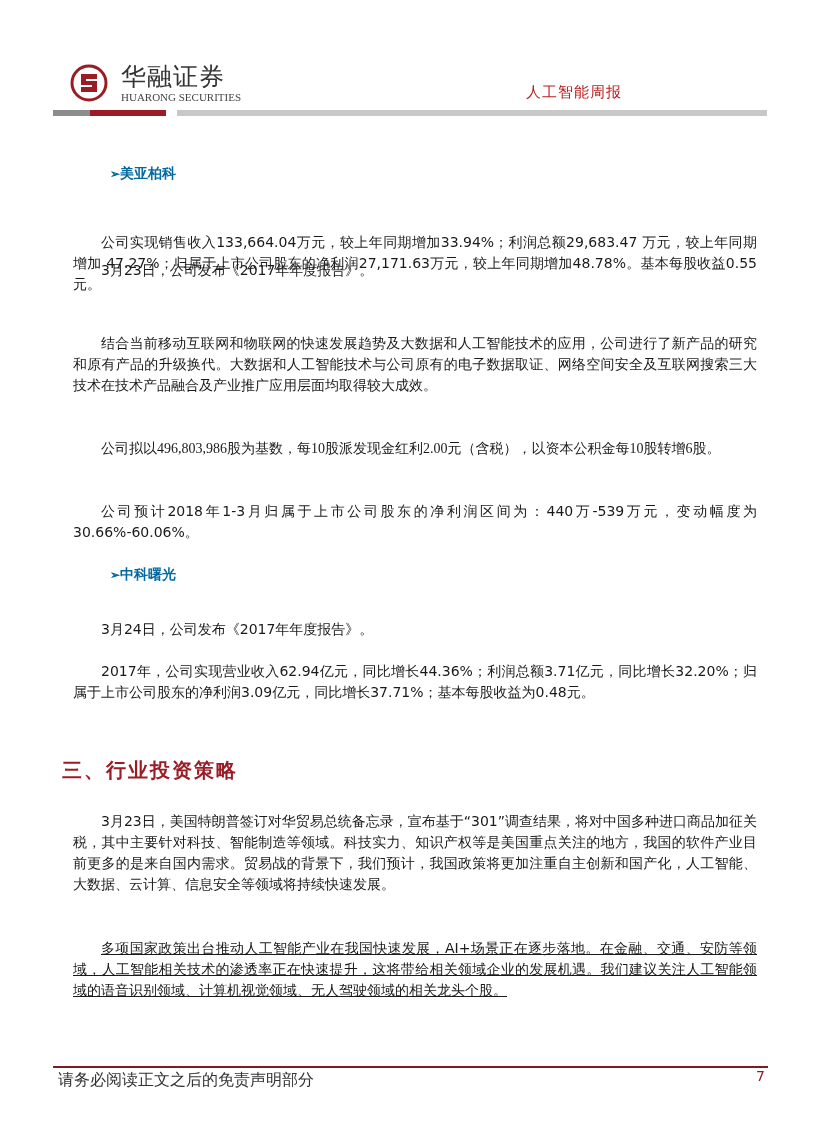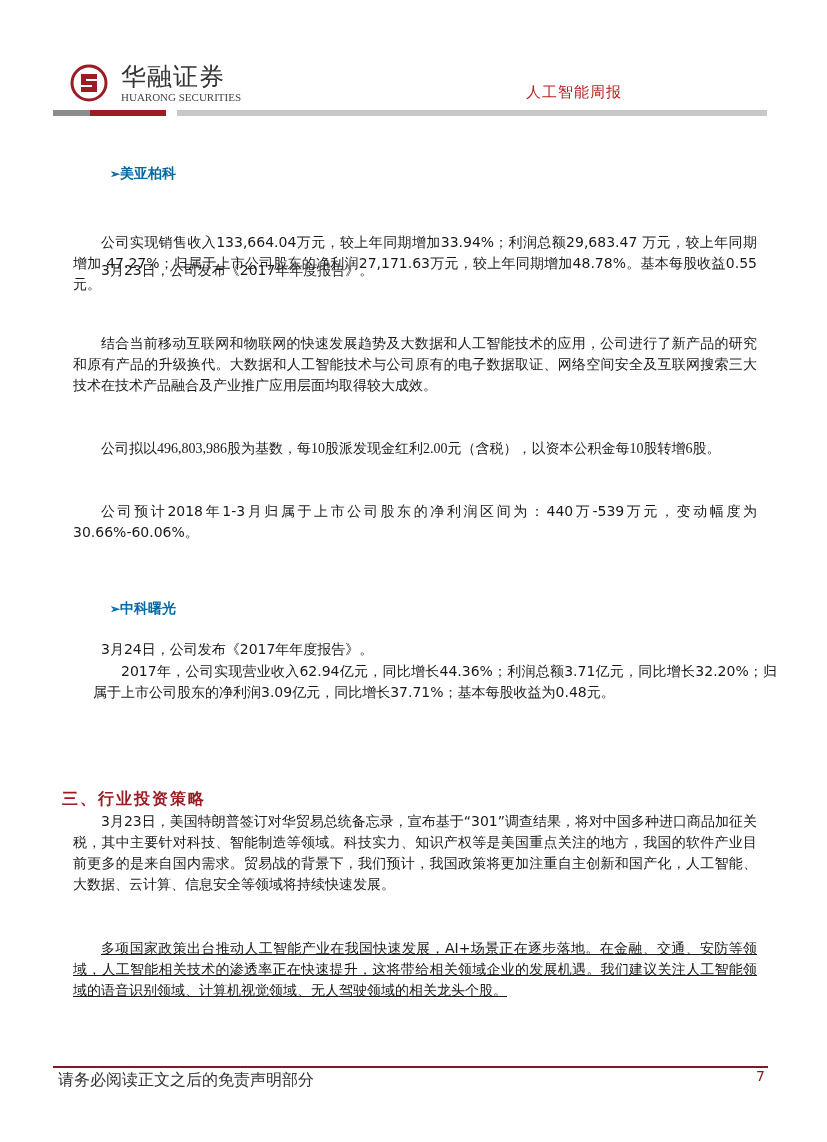--- a/index.html
+++ b/index.html
@@ -31,22 +31,22 @@
       position: absolute; left: 90px; font-size: 14px; font-weight: bold; color: #0369a1;
       font-family: "DejaVu Serif", serif;
       text-align: right;
     }
     .sub-head .arrow { display: inline-block; width: 30px; font-size: 12px; }
     .para {
       position: absolute; left: 73px; width: 684px; font-size: 14px; line-height: 21px;
       color: #1a1a1a; text-indent: 28px; text-align: justify;
     }
     .section-title {
-      position: absolute; left: 62px; top: 757px; font-size: 16px; font-weight: bold;
-      color: #9b1c24; font-family: "DejaVu Serif", serif; letter-spacing: 2px; margin-top: 32px;
+      position: absolute; left: 62px; top: 757px; font-size: 20px; font-weight: bold;
+      color: #9b1c24; font-family: "DejaVu Serif", serif; letter-spacing: 2px;
     }
     .footer-line { position: absolute; left: 53px; top: 1066px; width: 715px; height: 2px; background: #7a1d24; }
     .footer-text {
       position: absolute; left: 58px; top: 1070px; font-size: 16px; color: #333;
       font-family: "DejaVu Serif", serif;
     }
     .page-num { position: absolute; right: 62px; top: 1068px; font-size: 14px; color: #8b1a22; }
   </style>
 </head>
 <body>
@@ -66,25 +66,25 @@
 
 <div class="sub-head" style="top:165px;">
   <span class="arrow">➢</span><span>美亚柏科</span>
 </div>
 <div class="para" style="top:216px;margin-top:44px;">3月23日，公司发布《2017年年度报告》。</div>
 <div class="para" style="top:232px;">公司实现销售收入133,664.04万元，较上年同期增加33.94%；利润总额29,683.47 万元，较上年同期增加 47.27%；归属于上市公司股东的净利润27,171.63万元，较上年同期增加48.78%。基本每股收益0.55元。</div>
 <div class="para" style="top:333px;">结合当前移动互联网和物联网的快速发展趋势及大数据和人工智能技术的应用，公司进行了新产品的研究和原有产品的升级换代。大数据和人工智能技术与公司原有的电子数据取证、网络空间安全及互联网搜索三大技术在技术产品融合及产业推广应用层面均取得较大成效。</div>
 <div class="para" style="top:438px;font-family:Liberation Serif, serif;">公司拟以496,803,986股为基数，每10股派发现金红利2.00元（含税），以资本公积金每10股转增6股。</div>
 <div class="para" style="top:501px;">公司预计2018年1-3月归属于上市公司股东的净利润区间为：440万-539万元，变动幅度为30.66%-60.06%。</div>
 
-<div class="sub-head" style="top:600px;">
+<div class="sub-head" style="top:566px;">
   <span class="arrow">➢</span><span>中科曙光</span>
 </div>
-<div class="para" style="top:619px;margin-top:20px;">3月24日，公司发布《2017年年度报告》。</div>
-<div class="para" style="top:661px;margin-left:20px;">2017年，公司实现营业收入62.94亿元，同比增长44.36%；利润总额3.71亿元，同比增长32.20%；归属于上市公司股东的净利润3.09亿元，同比增长37.71%；基本每股收益为0.48元。</div>
+<div class="para" style="top:619px;">3月24日，公司发布《2017年年度报告》。</div>
+<div class="para" style="top:661px;">2017年，公司实现营业收入62.94亿元，同比增长44.36%；利润总额3.71亿元，同比增长32.20%；归属于上市公司股东的净利润3.09亿元，同比增长37.71%；基本每股收益为0.48元。</div>
 
 <div class="section-title">三、行业投资策略</div>
 <div class="para" style="top:811px;">3月23日，美国特朗普签订对华贸易总统备忘录，宣布基于“301”调查结果，将对中国多种进口商品加征关税，其中主要针对科技、智能制造等领域。科技实力、知识产权等是美国重点关注的地方，我国的软件产业目前更多的是来自国内需求。贸易战的背景下，我们预计，我国政策将更加注重自主创新和国产化，人工智能、大数据、云计算、信息安全等领域将持续快速发展。</div>
 <div class="para" style="top:938px;text-decoration:underline;">多项国家政策出台推动人工智能产业在我国快速发展，AI+场景正在逐步落地。在金融、交通、安防等领域，人工智能相关技术的渗透率正在快速提升，这将带给相关领域企业的发展机遇。我们建议关注人工智能领域的语音识别领域、计算机视觉领域、无人驾驶领域的相关龙头个股。</div>
 
 <div class="footer-line"></div>
 <div class="footer-text">请务必阅读正文之后的免责声明部分</div>
 <div class="page-num">7</div>
 
 </body></html>

